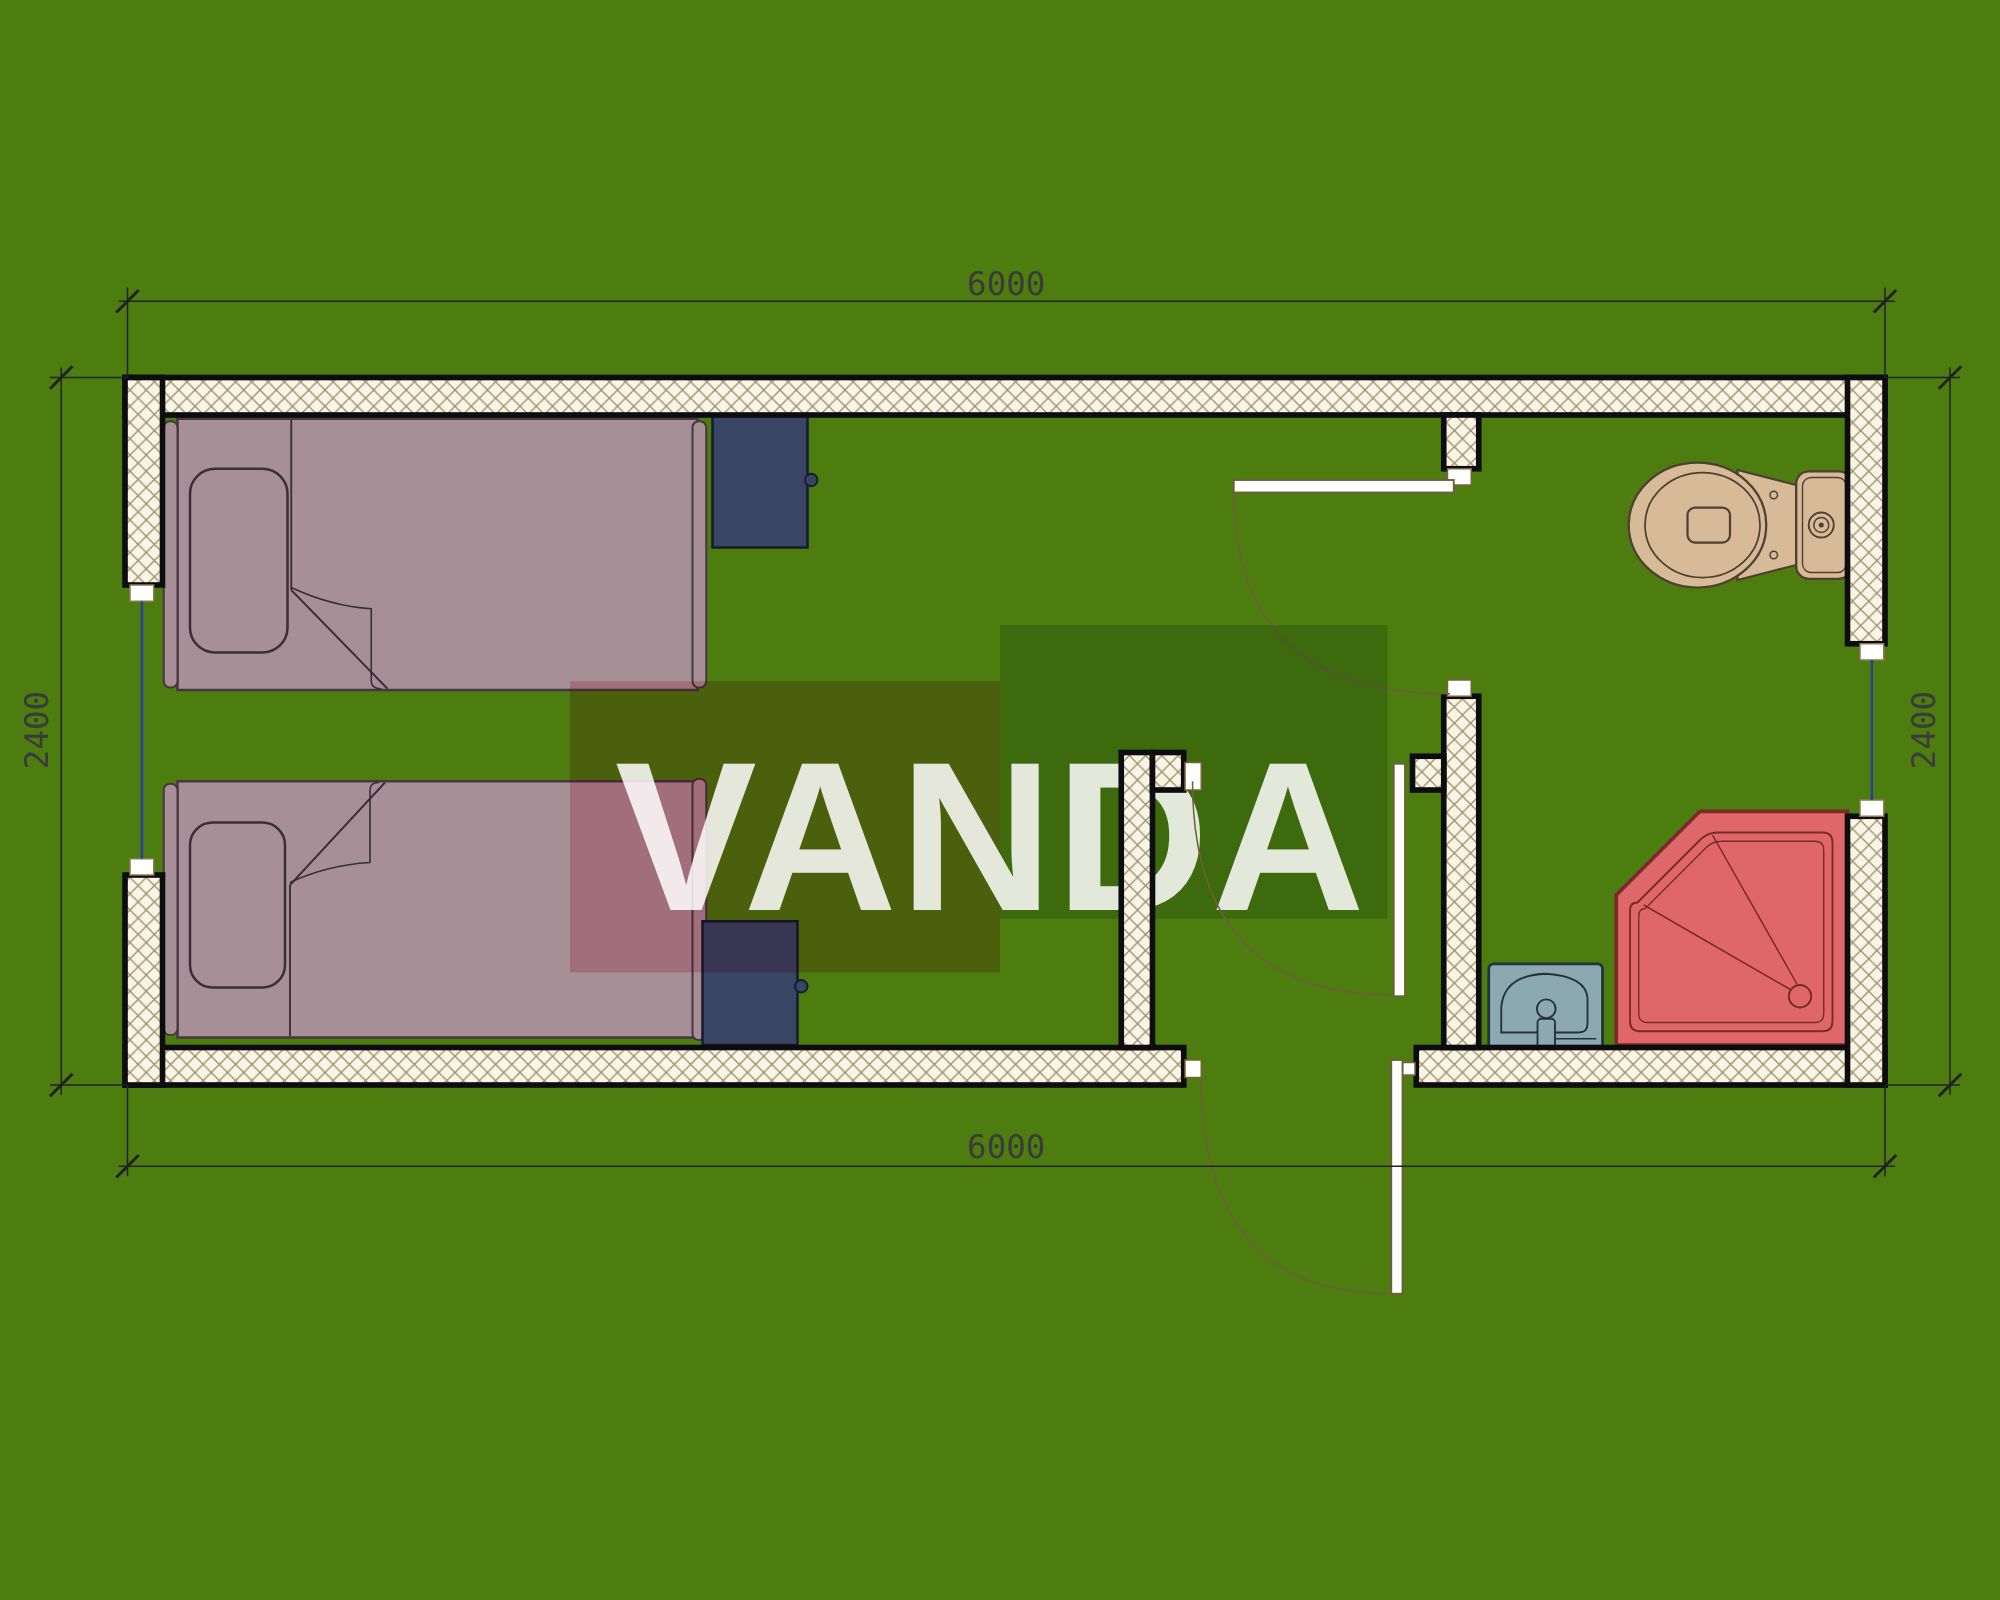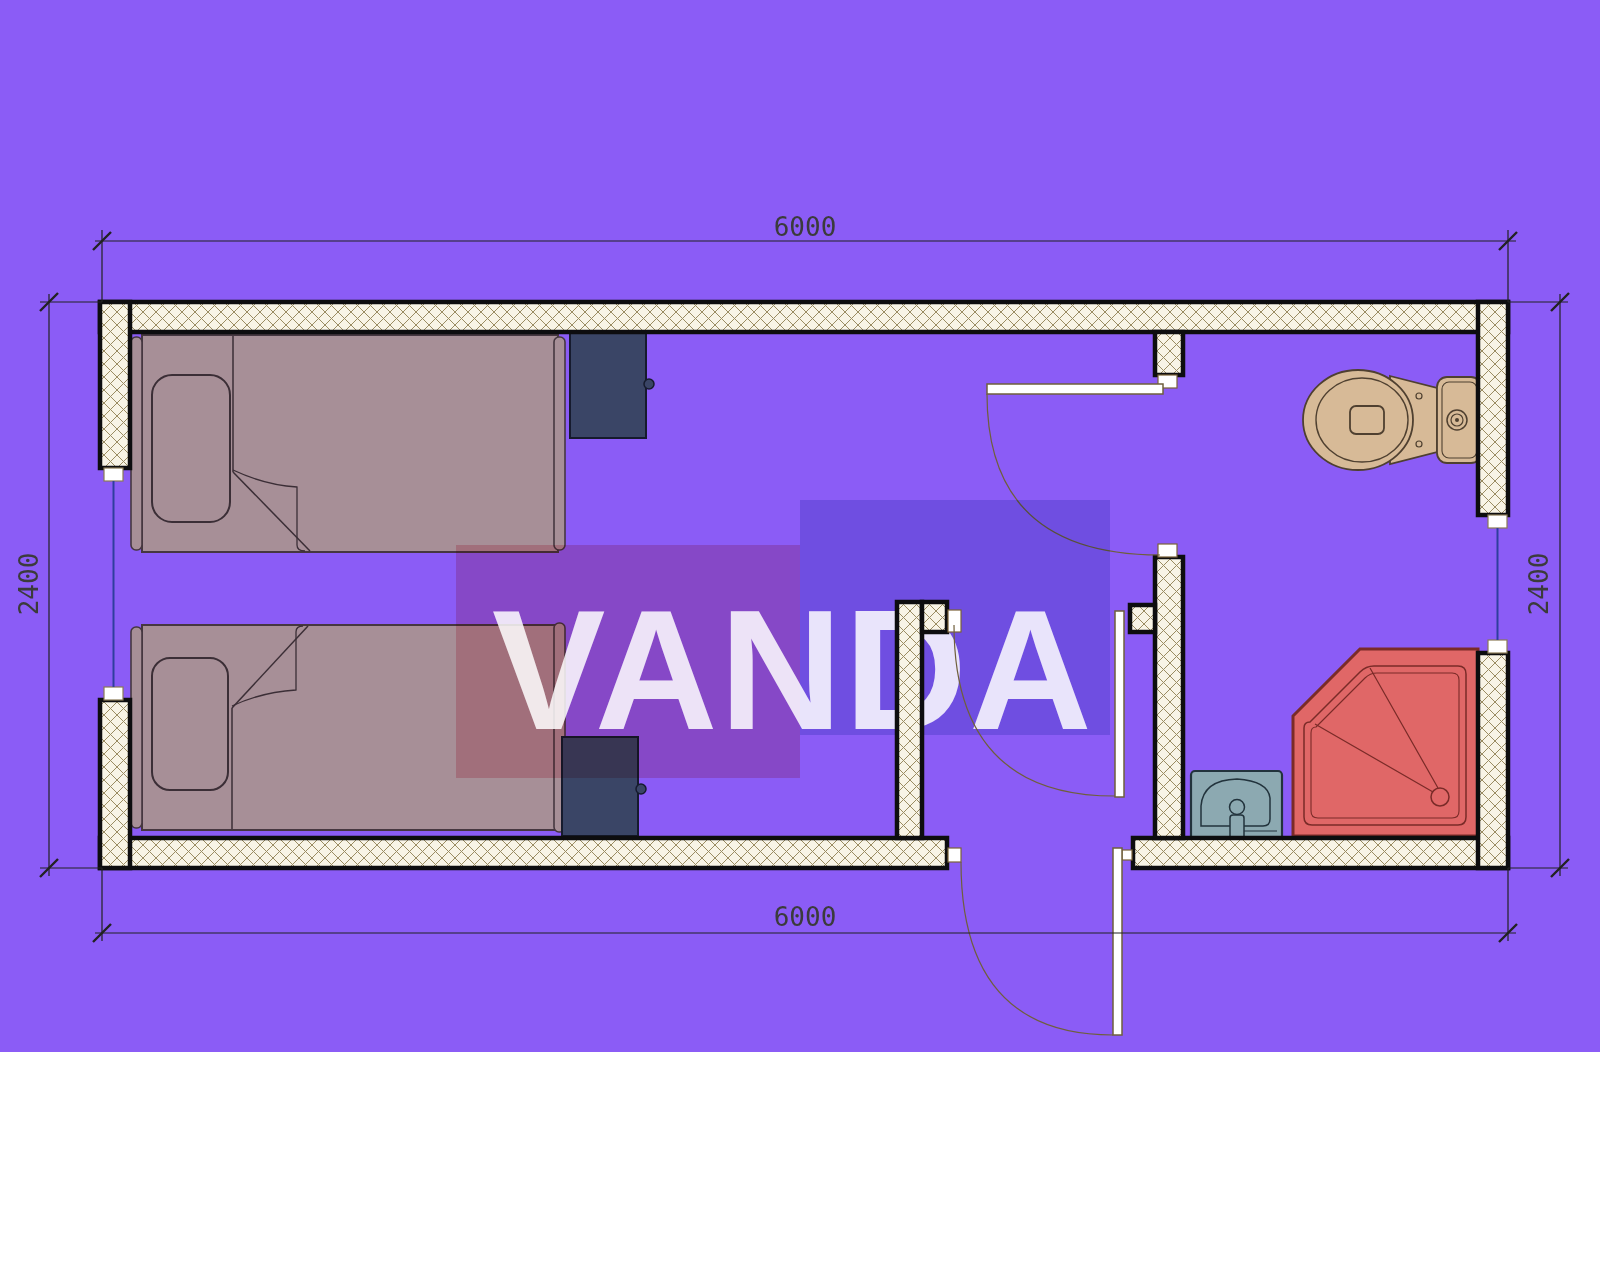--- a/index.html
+++ b/index.html
@@ -1,16 +1,16 @@
 <!DOCTYPE html>
 <html><head>
 <meta charset="utf-8">
 <style>
   html,body{margin:0;padding:0;background:#ffffff;}
-  #stage{position:relative;width:1600px;height:1052px;background:#8b5cf6;overflow:hidden;
+  #stage{position:relative;width:1600px;height:1280px;background:#4d7c0f;overflow:hidden;
          font-family:"Liberation Sans",sans-serif;}
   .layer{position:absolute;left:0;top:0;width:1600px;height:1280px;}
   .wm-rect{position:absolute;mix-blend-mode:multiply;}
   #wm-pink{left:456px;top:545px;width:344px;height:233px;}
   #wm-blue{left:800px;top:500px;width:310px;height:235px;}
   #wm-text{position:absolute;left:492px;top:585px;font-size:170px;font-weight:700;
            line-height:1;letter-spacing:2px;color:rgba(255,255,255,0.85);
            font-family:"Liberation Sans",sans-serif;white-space:nowrap;}
   .dimtxt{font-family:"DejaVu Sans Mono",monospace;font-size:26px;fill:#3b3b3b;}
   svg{display:block;}

